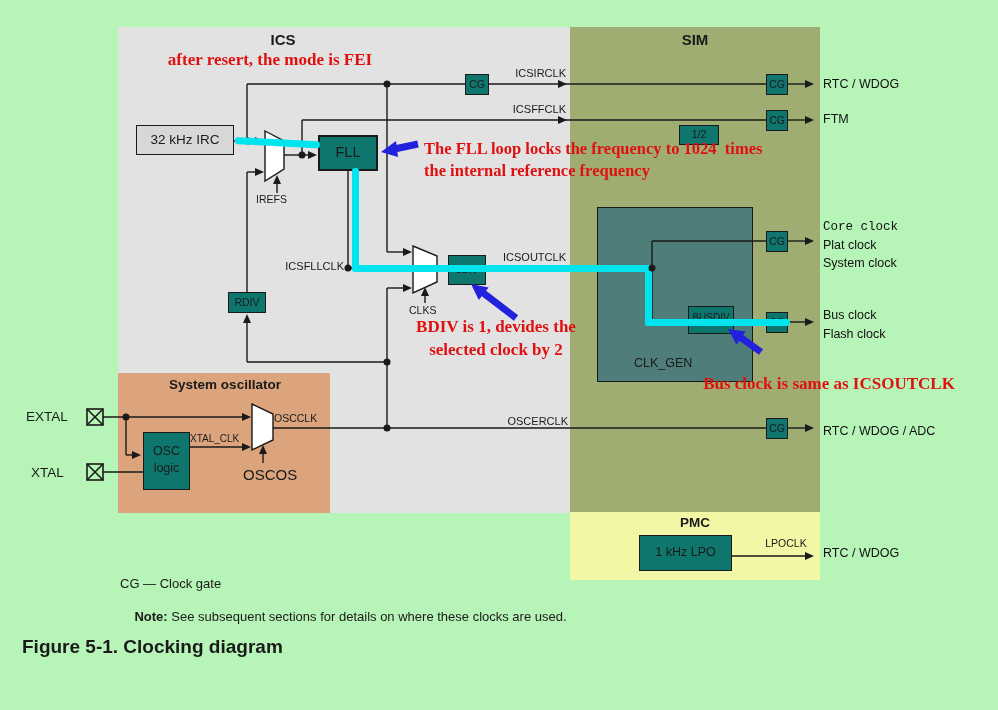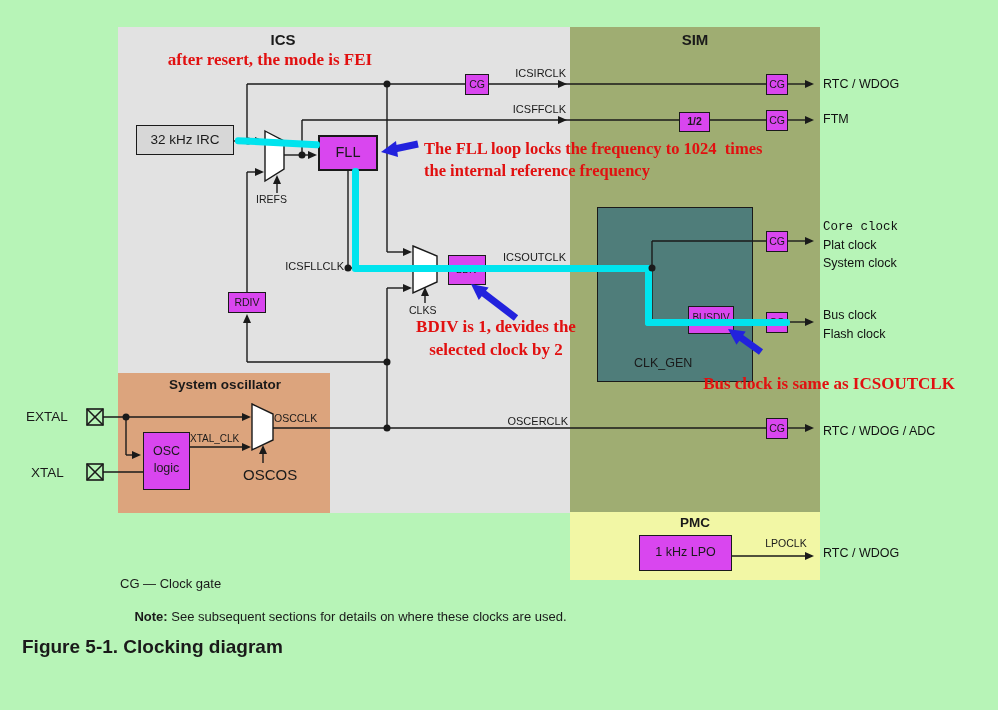--- a/index.html
+++ b/index.html
@@ -3,21 +3,21 @@
 <meta charset="utf-8">
 <style>
   html,body{margin:0;padding:0;}
   #canvas{position:relative;width:998px;height:710px;background:var(--bg);overflow:hidden;
           font-family:"Liberation Sans",sans-serif;color:var(--line);}
   .abs{position:absolute;}
   .region{position:absolute;}
   .sig{position:absolute;font-size:11px;color:var(--line);white-space:nowrap;}
   .out{position:absolute;font-size:12.5px;color:#111;white-space:nowrap;}
   .hdr{position:absolute;font-weight:bold;font-size:15px;text-align:center;}
-  .box{position:absolute;background:#d946ef;border:1.4px solid var(--line);text-align:center;
+  .box{position:absolute;background:#0f766e;border:1.4px solid var(--line);text-align:center;
        box-sizing:border-box;white-space:nowrap;}
   .ann{position:absolute;font-family:"Liberation Serif",serif;font-weight:bold;
        color:var(--red);white-space:pre-wrap;text-align:right;}
   .cyan{position:absolute;background:var(--cyan);border-radius:3px;z-index:30;}
   svg{position:absolute;left:0;top:0;}
   .w{stroke:var(--line);stroke-width:1.4;fill:none;}
   .mx{stroke:var(--line);stroke-width:1.4;fill:#fff;}
   .hd{fill:var(--line);stroke:none;}
   .dot{fill:var(--line);stroke:none;}
   .pad{stroke:var(--line);stroke-width:1.6;fill:none;}
@@ -133,21 +133,21 @@
   <div class="box" style="left:136px;top:125px;width:98px;height:30px;background:var(--boxfill);border-width:1.6px;font-size:13.5px;line-height:27px;z-index:20;">
     <span>32 kHz IRC</span></div>
 
   <div class="box" style="left:318px;top:135px;width:60px;height:36px;border-width:2.5px;font-size:14.5px;line-height:31px;z-index:20;">
     <span>FLL</span></div>
 
   <div class="box" style="left:465px;top:74px;width:24px;height:21px;font-size:10.5px;line-height:18px;z-index:20;">
     <span>CG</span></div>
   <div class="box" style="left:766px;top:74px;width:22px;height:21px;font-size:10.5px;line-height:18px;z-index:20;">
     <span>CG</span></div>
-  <div class="box" style="left:679px;top:112px;width:31px;height:20px;font-size:10.5px;line-height:17px;z-index:20;font-weight:bold;">
+  <div class="box" style="left:679px;top:125px;width:40px;height:20px;font-size:10.5px;line-height:17px;z-index:20;">
     <span>1/2</span></div>
   <div class="box" style="left:766px;top:110px;width:22px;height:21px;font-size:10.5px;line-height:18px;z-index:20;">
     <span>CG</span></div>
 
   <div class="box" style="left:448px;top:255px;width:38px;height:30px;font-size:9.5px;line-height:28px;z-index:20;">
     <span>BDIV</span></div>
 
   <div class="box" style="left:228px;top:292px;width:38px;height:21px;font-size:10.5px;line-height:18px;z-index:20;">
     <span>RDIV</span></div>
 

